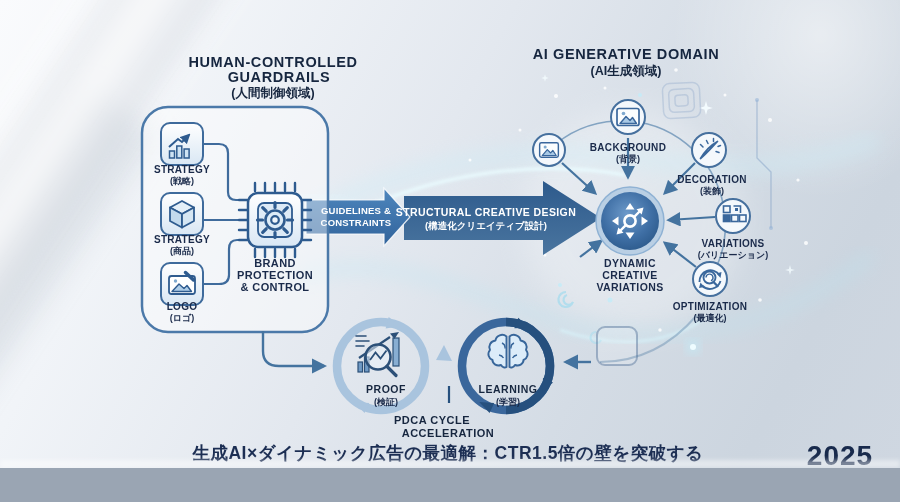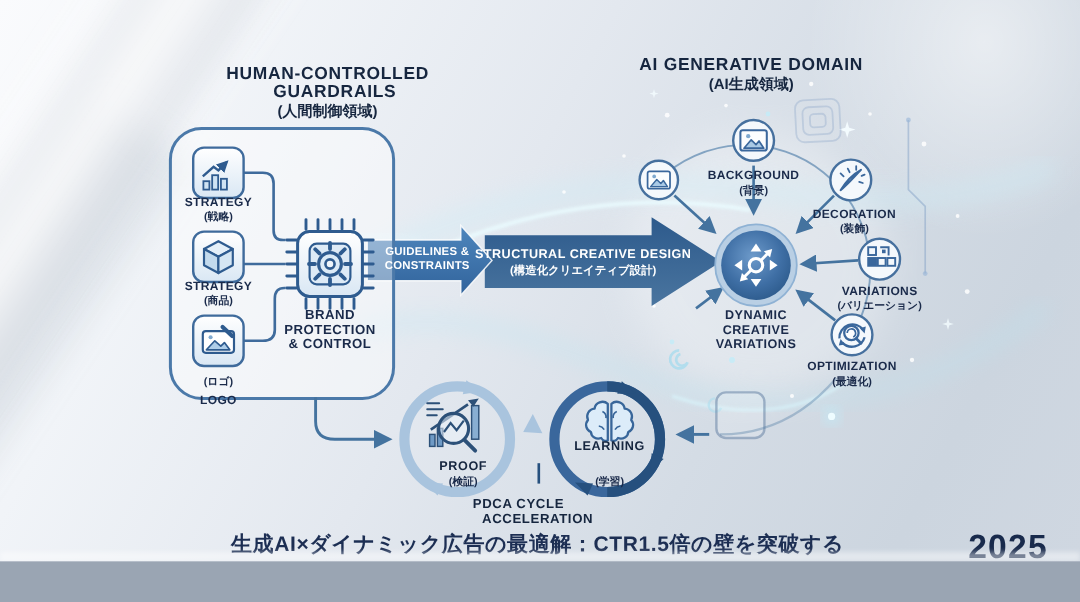--- a/index.html
+++ b/index.html
@@ -287,21 +287,21 @@
   <div class="t t-sec" style="left:279px;top:77px;">GUARDRAILS</div>
   <div class="t t-secjp" style="left:273px;top:93px;">(人間制御領域)</div>
 
   <div class="t t-sec" style="left:626px;top:54px;">AI GENERATIVE DOMAIN</div>
   <div class="t t-secjp" style="left:626px;top:71px;">(AI生成領域)</div>
 
   <div class="t t-en" style="left:182px;top:169px;">STRATEGY</div>
   <div class="t t-jp" style="left:182px;top:181px;">(戦略)</div>
   <div class="t t-en" style="left:182px;top:239px;">STRATEGY</div>
   <div class="t t-jp" style="left:182px;top:251px;">(商品)</div>
-  <div class="t t-en" style="left:182px;top:306px;margin-top:28px;">LOGO</div>
+  <div class="t t-en" style="left:182px;top:306px;">LOGO</div>
   <div class="t t-jp" style="left:182px;top:318px;">(ロゴ)</div>
 
   <div class="t t-chip" style="left:275px;top:263px;">BRAND</div>
   <div class="t t-chip" style="left:275px;top:275px;">PROTECTION</div>
   <div class="t t-chip" style="left:275px;top:287px;">&amp; CONTROL</div>
 
   <div class="t t-arrow" style="left:356px;top:210px;">GUIDELINES &amp;</div>
   <div class="t t-arrow" style="left:356px;top:222px;">CONSTRAINTS</div>
 
   <div class="t t-arrow-big" style="left:486px;top:212px;">STRUCTURAL CREATIVE DESIGN</div>
@@ -315,21 +315,21 @@
   <div class="t t-jp" style="left:733px;top:255px;">(バリエーション)</div>
   <div class="t t-en" style="left:710px;top:306px;">OPTIMIZATION</div>
   <div class="t t-jp" style="left:710px;top:318px;">(最適化)</div>
 
   <div class="t t-hub" style="left:630px;top:263px;">DYNAMIC</div>
   <div class="t t-hub" style="left:630px;top:275px;">CREATIVE</div>
   <div class="t t-hub" style="left:630px;top:287px;">VARIATIONS</div>
 
   <div class="t t-loop" style="left:386px;top:389px;">PROOF</div>
   <div class="t t-jp" style="left:386px;top:402px;">(検証)</div>
-  <div class="t t-loop" style="left:508px;top:372px;text-align:center;">LEARNING</div>
+  <div class="t t-loop" style="left:508px;top:389px;text-align:center;">LEARNING</div>
   <div class="t t-jp" style="left:508px;top:402px;">(学習)</div>
   <div class="t t-pdca" style="left:432px;top:420px;">PDCA CYCLE</div>
   <div class="t t-pdca" style="left:448px;top:433px;">ACCELERATION</div>
 
   <div class="t t-headline" style="left:448px;top:453px;">生成AI×ダイナミック広告の最適解：CTR1.5倍の壁を突破する</div>
   <div class="t t-year" style="left:840px;top:456px;">2025</div>
 
   <div class="shaft" id="bottomlight"></div>
 </div>
 

